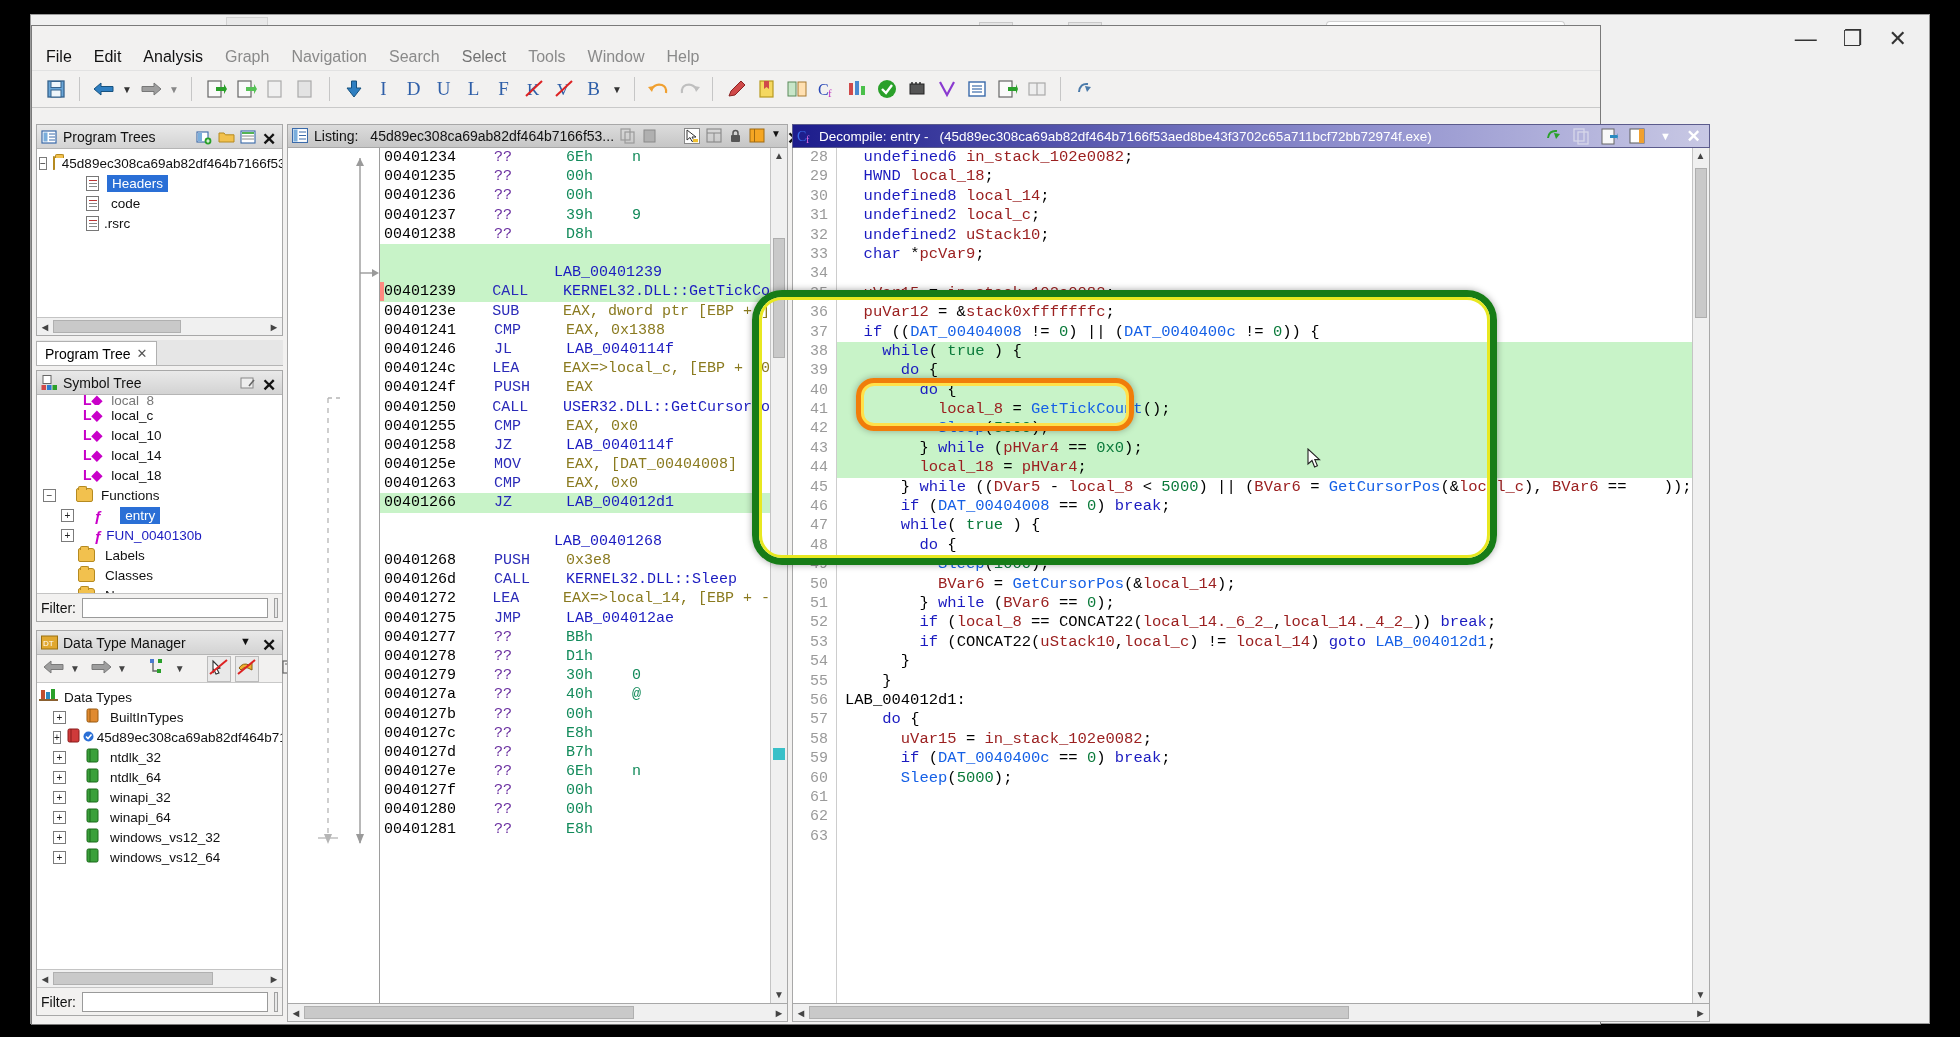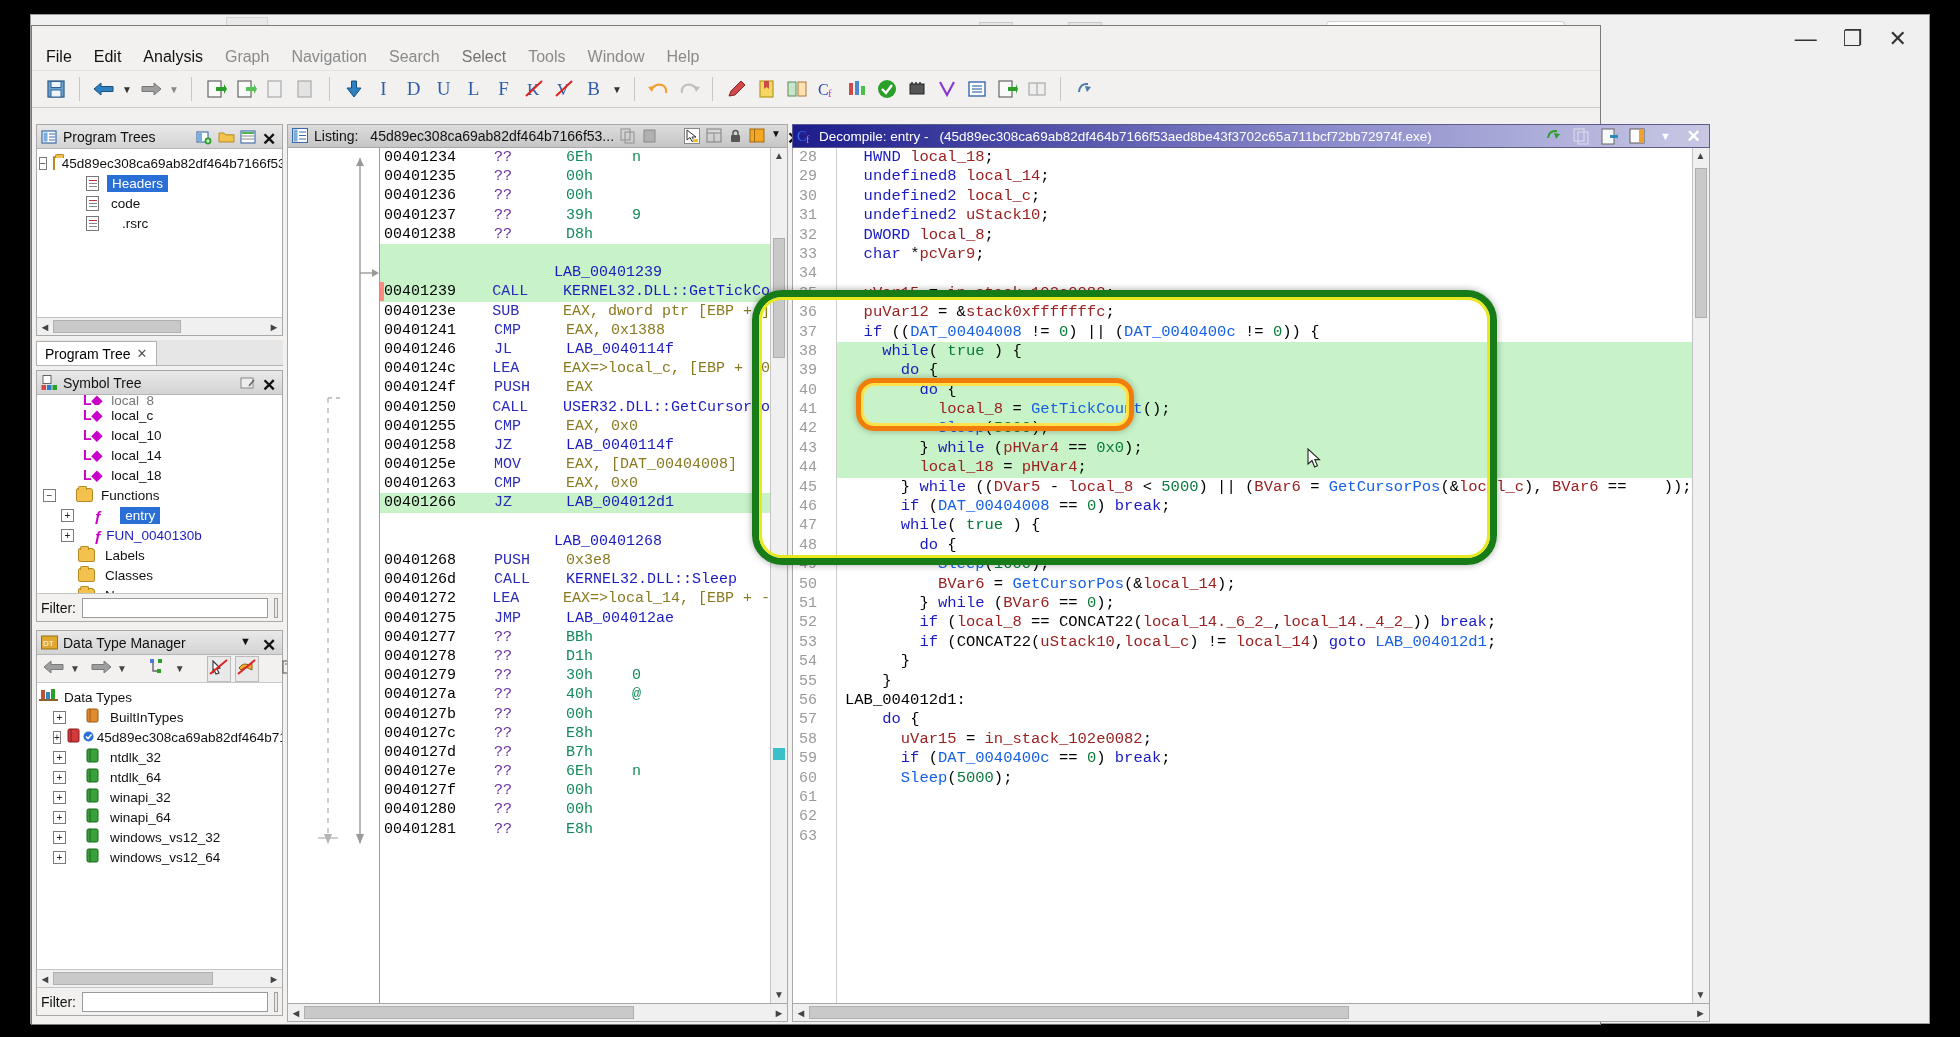--- a/index.html
+++ b/index.html
@@ -168,21 +168,21 @@
     display:flex; align-items:center; gap:6px; padding: 0 4px;
     font-size: 13.5px; color:#fff; border:1px solid #5b5b8c;
   }
   .dec-header .title { flex:1; overflow:hidden; white-space:nowrap; }
   .dec-hdr-btn { width:22px; height:20px; display:flex; align-items:center;
                  justify-content:center; }
   .dec-body { flex:1; background:#fff; border:1px solid #a8a8a8;
               border-top:none; display:flex; overflow:hidden; position:relative; }
   .gutter { width: 44px; background:#fff; border-right:1px solid #cdcdcd;
             font-family:"Liberation Mono", monospace; font-size:15px;
-            color:#9a9a9a; text-align:right; padding-right:19px; }
+            color:#9a9a9a; text-align:right; padding-right:8px; }
   .gline { height:19.4px; line-height:19.4px; }
   .dcode { flex:1; font-family:"Liberation Mono", monospace; font-size:15.5px;
            position:relative; overflow:hidden; }
   .dline { height:19.4px; line-height:19.4px; white-space:pre;
            padding-left:8px; }
   .dline.hl { background:#c8f3c8; }
   .kw   { color:#1b1bc0; }
   .typ  { color:#1b1bc0; }
   .var  { color:#9b2020; }
   .fn   { color:#1560e6; }
@@ -624,21 +624,21 @@
                 <span class="sel" style="margin-left:5px;">Headers</span>
               </div>
               <div class="tnode" style="padding-left:30px;">
                 <span class="dotted"></span>
                 <span class="docic"></span>
                 <span style="margin-left:9px;">code</span>
               </div>
               <div class="tnode" style="padding-left:30px;">
                 <span class="dotted"></span>
                 <span class="docic"></span>
-                <span style="margin-left:20px;">.rsrc</span>
+                <span style="margin-left:2px;">.rsrc</span>
               </div>
             </div>
             <div class="hscroll">
               <span class="arrow">◄</span>
               <span class="thumb" style="width:128px;"></span>
               <span style="flex:1;"></span>
               <span class="arrow">►</span>
             </div>
           </div>
 
@@ -1259,25 +1259,25 @@
               <div class="gline">57</div>
               <div class="gline">58</div>
               <div class="gline">59</div>
               <div class="gline">60</div>
               <div class="gline">61</div>
               <div class="gline">62</div>
               <div class="gline">63</div>
             </div>
 
             <div class="dcode">
+              <div class="dline"><span class="typ">  undefined6 </span><span class="var">in_stack_102e0082</span><span class="plain">;</span></div>
               <div class="dline"><span class="typ">  HWND </span><span class="var">local_18</span><span class="plain">;</span></div>
               <div class="dline"><span class="typ">  undefined8 </span><span class="var">local_14</span><span class="plain">;</span></div>
               <div class="dline"><span class="typ">  undefined2 </span><span class="var">local_c</span><span class="plain">;</span></div>
               <div class="dline"><span class="typ">  undefined2 </span><span class="var">uStack10</span><span class="plain">;</span></div>
-              <div class="dline"><span class="typ">  DWORD </span><span class="var">local_8</span><span class="plain">;</span></div>
               <div class="dline"><span class="typ">  char </span><span class="plain">*</span><span class="var">pcVar9</span><span class="plain">;</span></div>
               <div class="dline">&nbsp;</div>
               <div class="dline"><span class="var">  uVar15</span><span class="plain"> = </span><span class="var">in_stack_102e0082</span><span class="plain">;</span></div>
               <div class="dline"><span class="var">  puVar12</span><span class="plain"> = &amp;</span><span class="var">stack0xfffffffc</span><span class="plain">;</span></div>
               <div class="dline"><span class="kw">  if </span><span class="plain">((</span><span class="dat">DAT_00404008</span><span class="plain"> != </span><span class="num">0</span><span class="plain">) || (</span><span class="dat">DAT_0040400c</span><span class="plain"> != </span><span class="num">0</span><span class="plain">)) {</span></div>
               <div class="dline hl"><span class="kw">    while</span><span class="plain">( </span><span class="num">true</span><span class="plain"> ) {</span></div>
               <div class="dline hl"><span class="kw">      do </span><span class="plain">{</span></div>
               <div class="dline hl"><span class="kw">        do </span><span class="plain">{</span></div>
               <div class="dline hl"><span class="var">          local_8</span><span class="plain"> = </span><span class="fn">GetTickCount</span><span class="plain">();</span></div>
               <div class="dline hl"><span class="fn">          Sleep</span><span class="plain">(</span><span class="num">5000</span><span class="plain">);</span></div>

